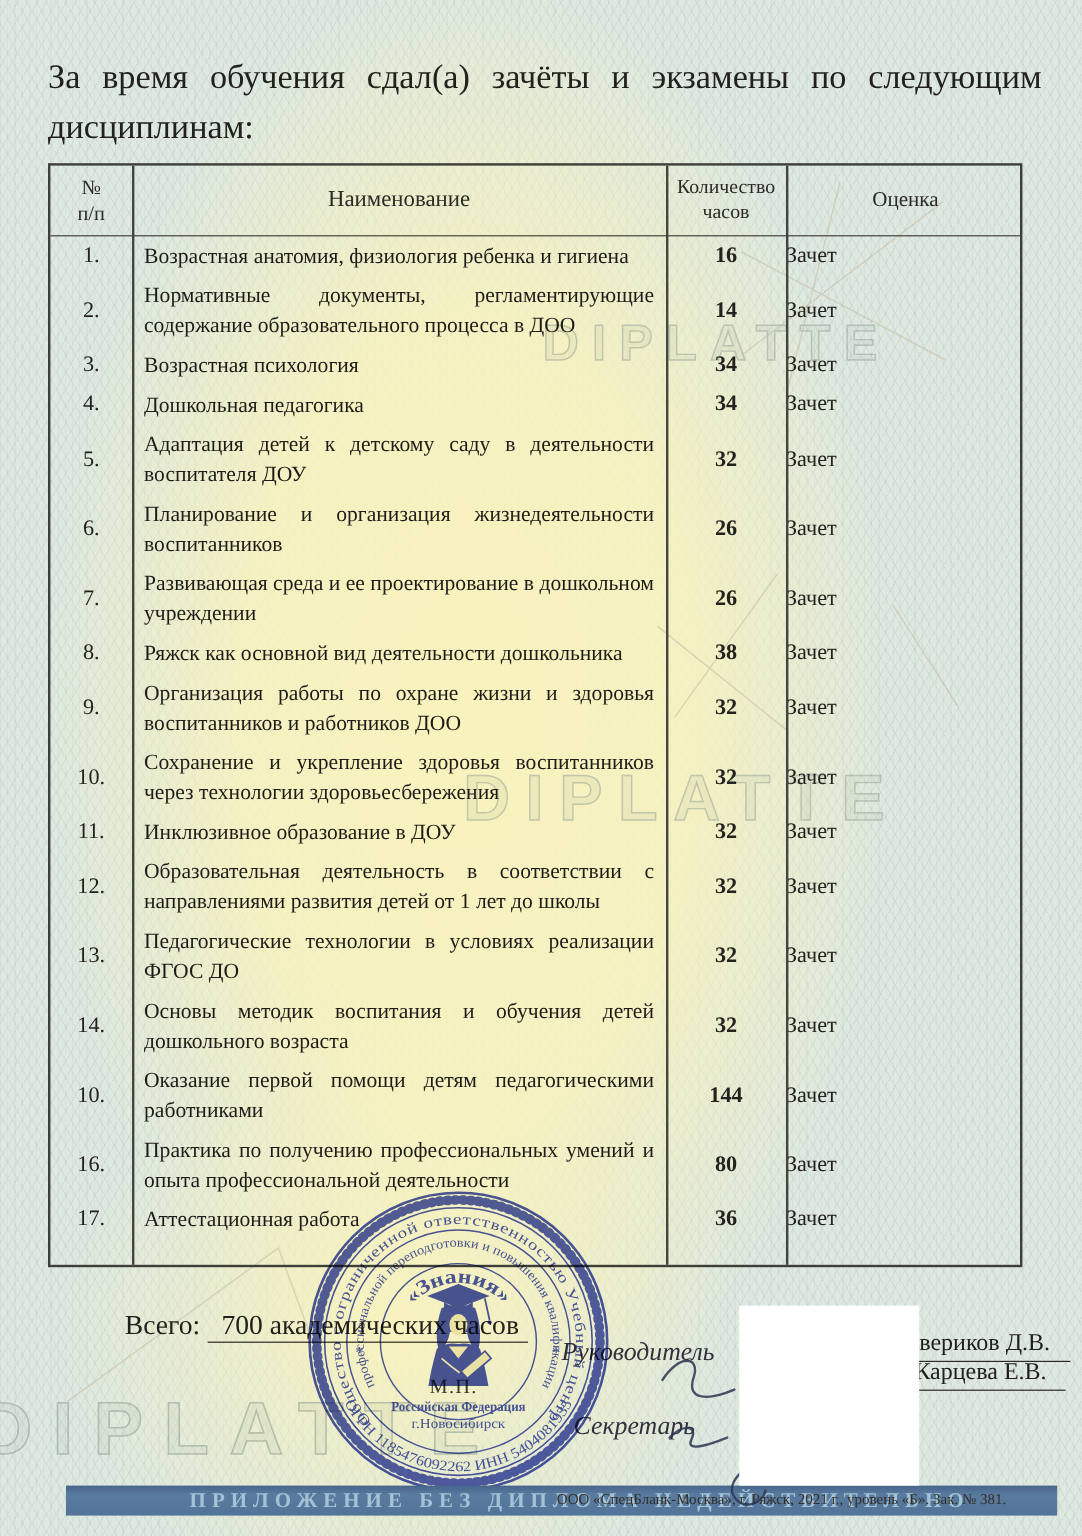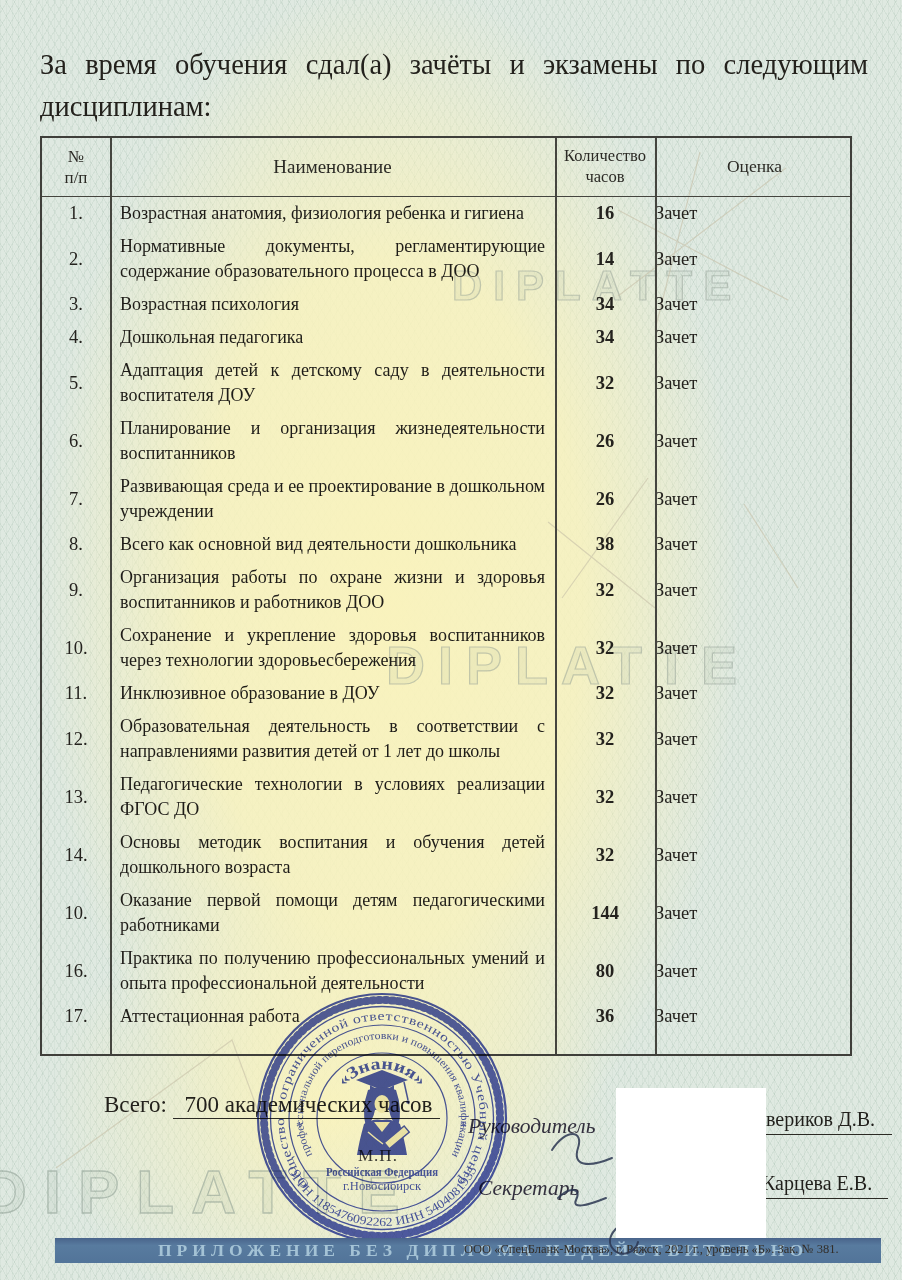--- a/index.html
+++ b/index.html
@@ -49,21 +49,21 @@
   
   .stamp{position:absolute;left:256px;top:992px;width:252px;height:252px;z-index:8;
          mix-blend-mode:multiply;opacity:.92;}
   
   .sig-label{position:absolute;z-index:7;font-style:italic;font-size:21.5px;color:#33303e;white-space:nowrap;}
   .sig-head-label{left:468px;top:1114px;}
   .sig-sec-label{left:478px;top:1176px;}
   .sig-name{position:absolute;z-index:10;font-size:20px;color:#201f1b;white-space:nowrap;
             border-bottom:1.5px solid #2b2a24;padding:0 6px 3px 6px;min-width:120px;}
   .sig-head-name{left:760px;top:1108px;}
-  .sig-sec-name{left:756px;top:1172px;}
+  .sig-sec-name{left:756px;top:1132px;}
   
   .redact{position:absolute;left:616px;top:1088px;width:150px;height:150px;background:#ffffff;z-index:40;}
   
   .band{position:absolute;left:55px;top:1238px;width:826px;height:25px;z-index:11;
         background:linear-gradient(#49648b,#587b9f 30%,#527499);
         display:flex;align-items:center;justify-content:center;}
   .band-text{font-size:17.5px;font-weight:bold;letter-spacing:5px;color:#a9c7d9;opacity:.95;
              font-family:"Liberation Serif","DejaVu Serif",serif;white-space:nowrap;padding-left:30px;}
   .print-info{position:absolute;left:464px;top:1242px;z-index:12;font-size:12.5px;color:#332e29;white-space:nowrap;}
   .overlay-svg{position:absolute;left:0;top:0;z-index:3;pointer-events:none;}
@@ -153,21 +153,21 @@
 
     <div class="t-row">
       <div class="c c-num">7.</div>
       <div class="c c-name">Развивающая среда и ее проектирование в дошкольном учреждении</div>
       <div class="c c-hours">26</div>
       <div class="c c-grade">Зачет</div>
     </div>
 
     <div class="t-row">
       <div class="c c-num">8.</div>
-      <div class="c c-name">Всего как основной вид деятельности дошкольника</div>
+      <div class="c c-name">Ряжск как основной вид деятельности дошкольника</div>
       <div class="c c-hours">38</div>
       <div class="c c-grade">Зачет</div>
     </div>
 
     <div class="t-row">
       <div class="c c-num">9.</div>
       <div class="c c-name">Организация работы по охране жизни и здоровья воспитанников и работников ДОО</div>
       <div class="c c-hours">32</div>
       <div class="c c-grade">Зачет</div>
     </div>

